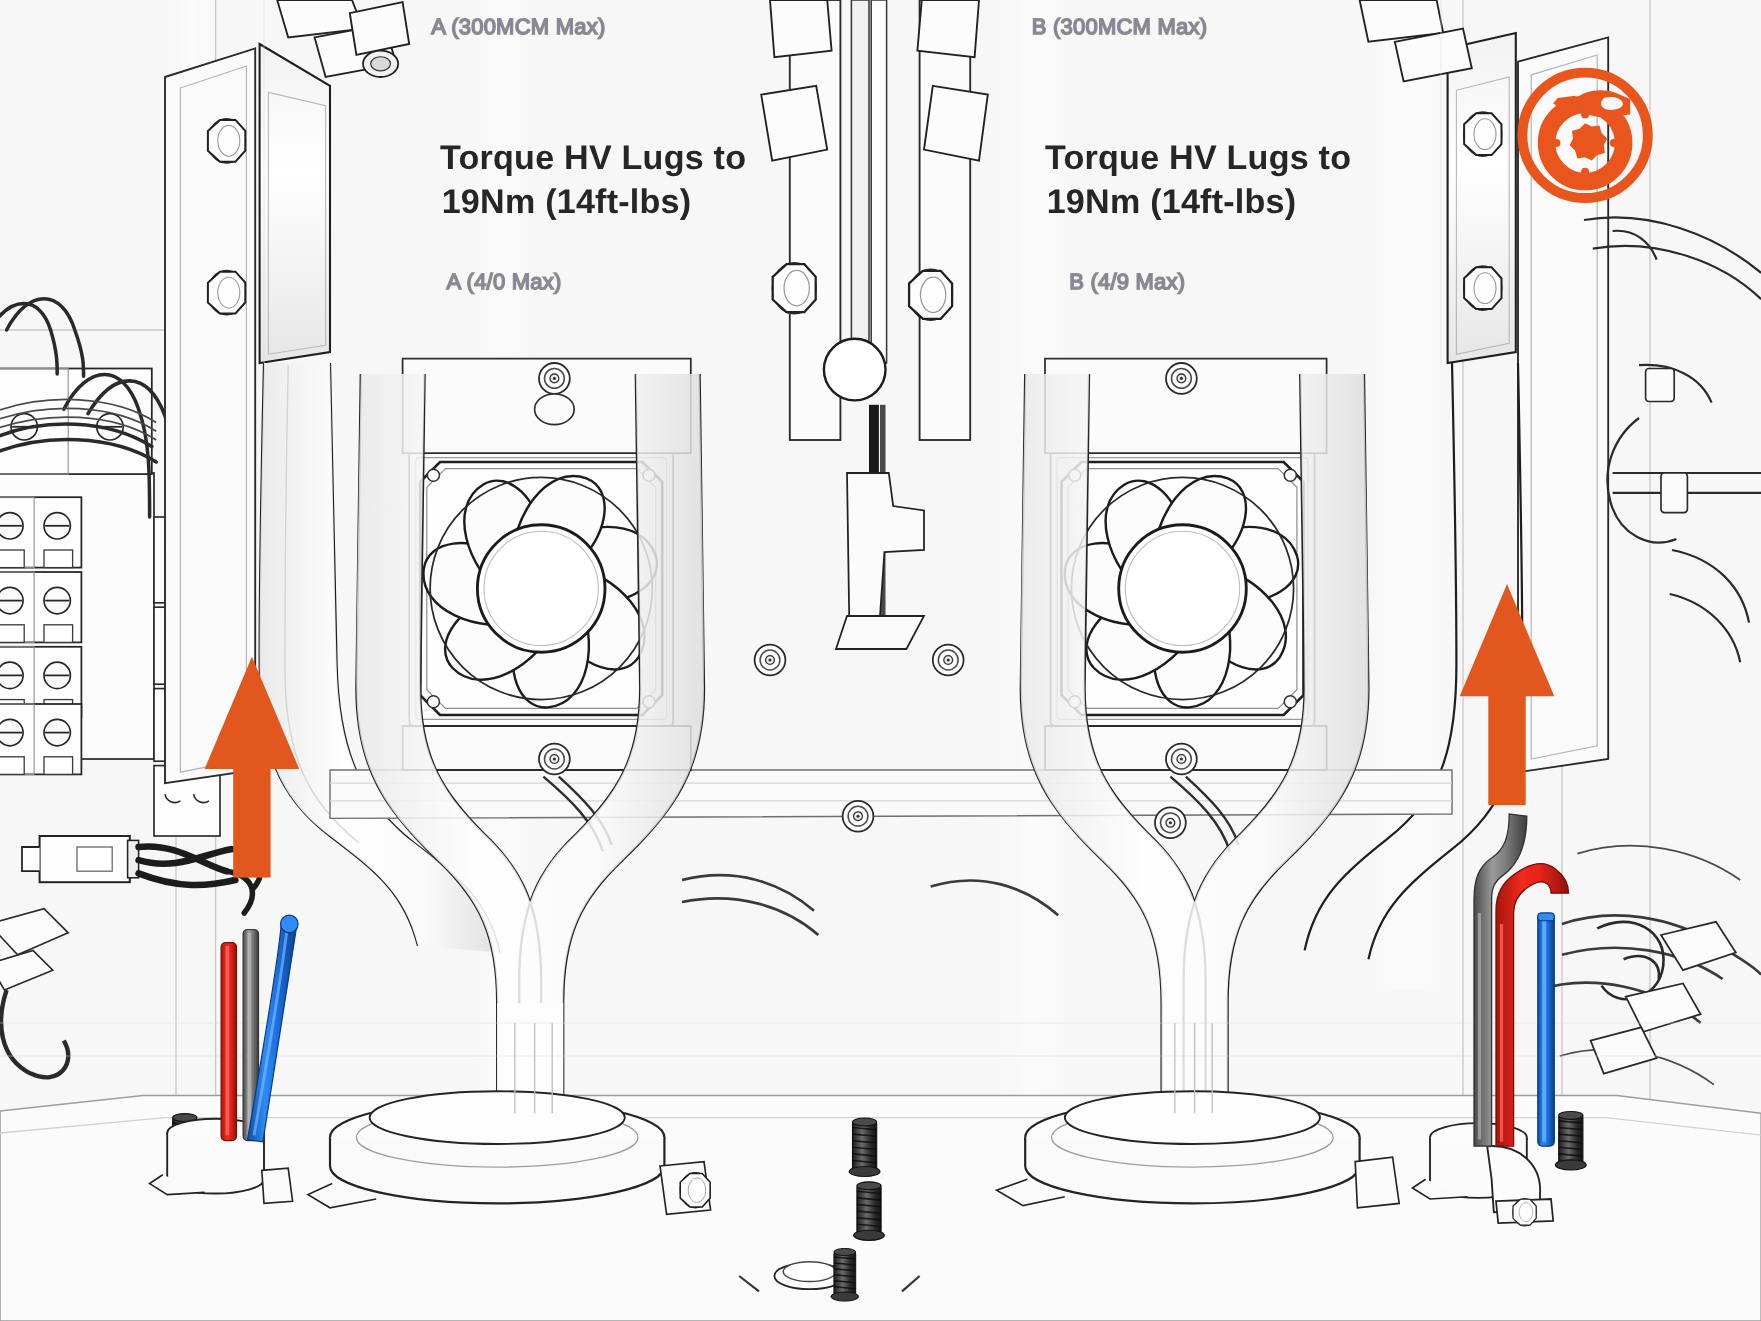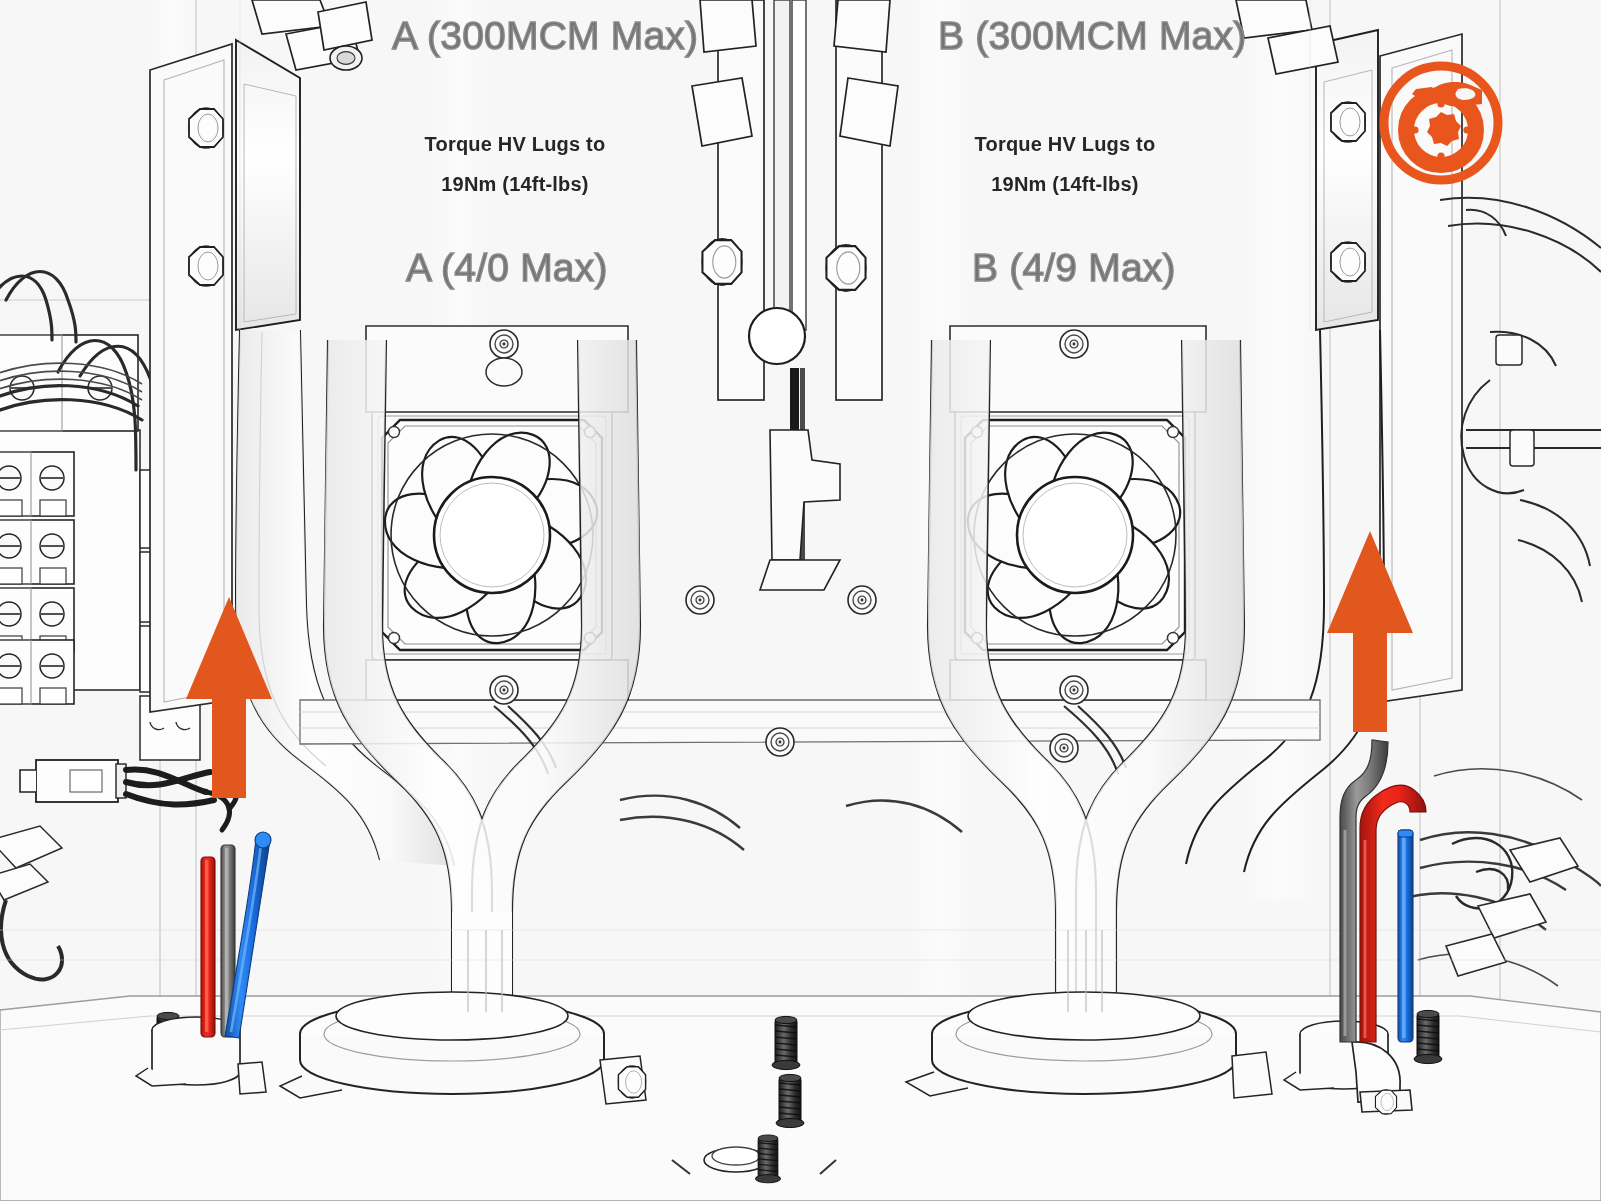--- a/index.html
+++ b/index.html
@@ -15,28 +15,28 @@
   .noevt{pointer-events:none;}
 
   
   .label{
     position:absolute;
     font-family:"Liberation Sans",sans-serif;
     white-space:nowrap;
     letter-spacing:.2px;
   }
   .label-outline{
-    font-size:39px;
+    font-size:20px;
     font-weight:400;
-    color:#737373;
+    color:#8b5cf6;
     -webkit-text-stroke:1.4px #8c8c8c;
     text-shadow:0 1px 0 #cfcfcf;
   }
   .label-bold{
-    font-size:20px;
+    font-size:31px;
     font-weight:700;
     color:#262626;
     line-height:40px;
     text-align:center;
   }
 
   
   .arrow{
     position:absolute;
     filter:drop-shadow(0 0 0 rgba(0,0,0,0));

